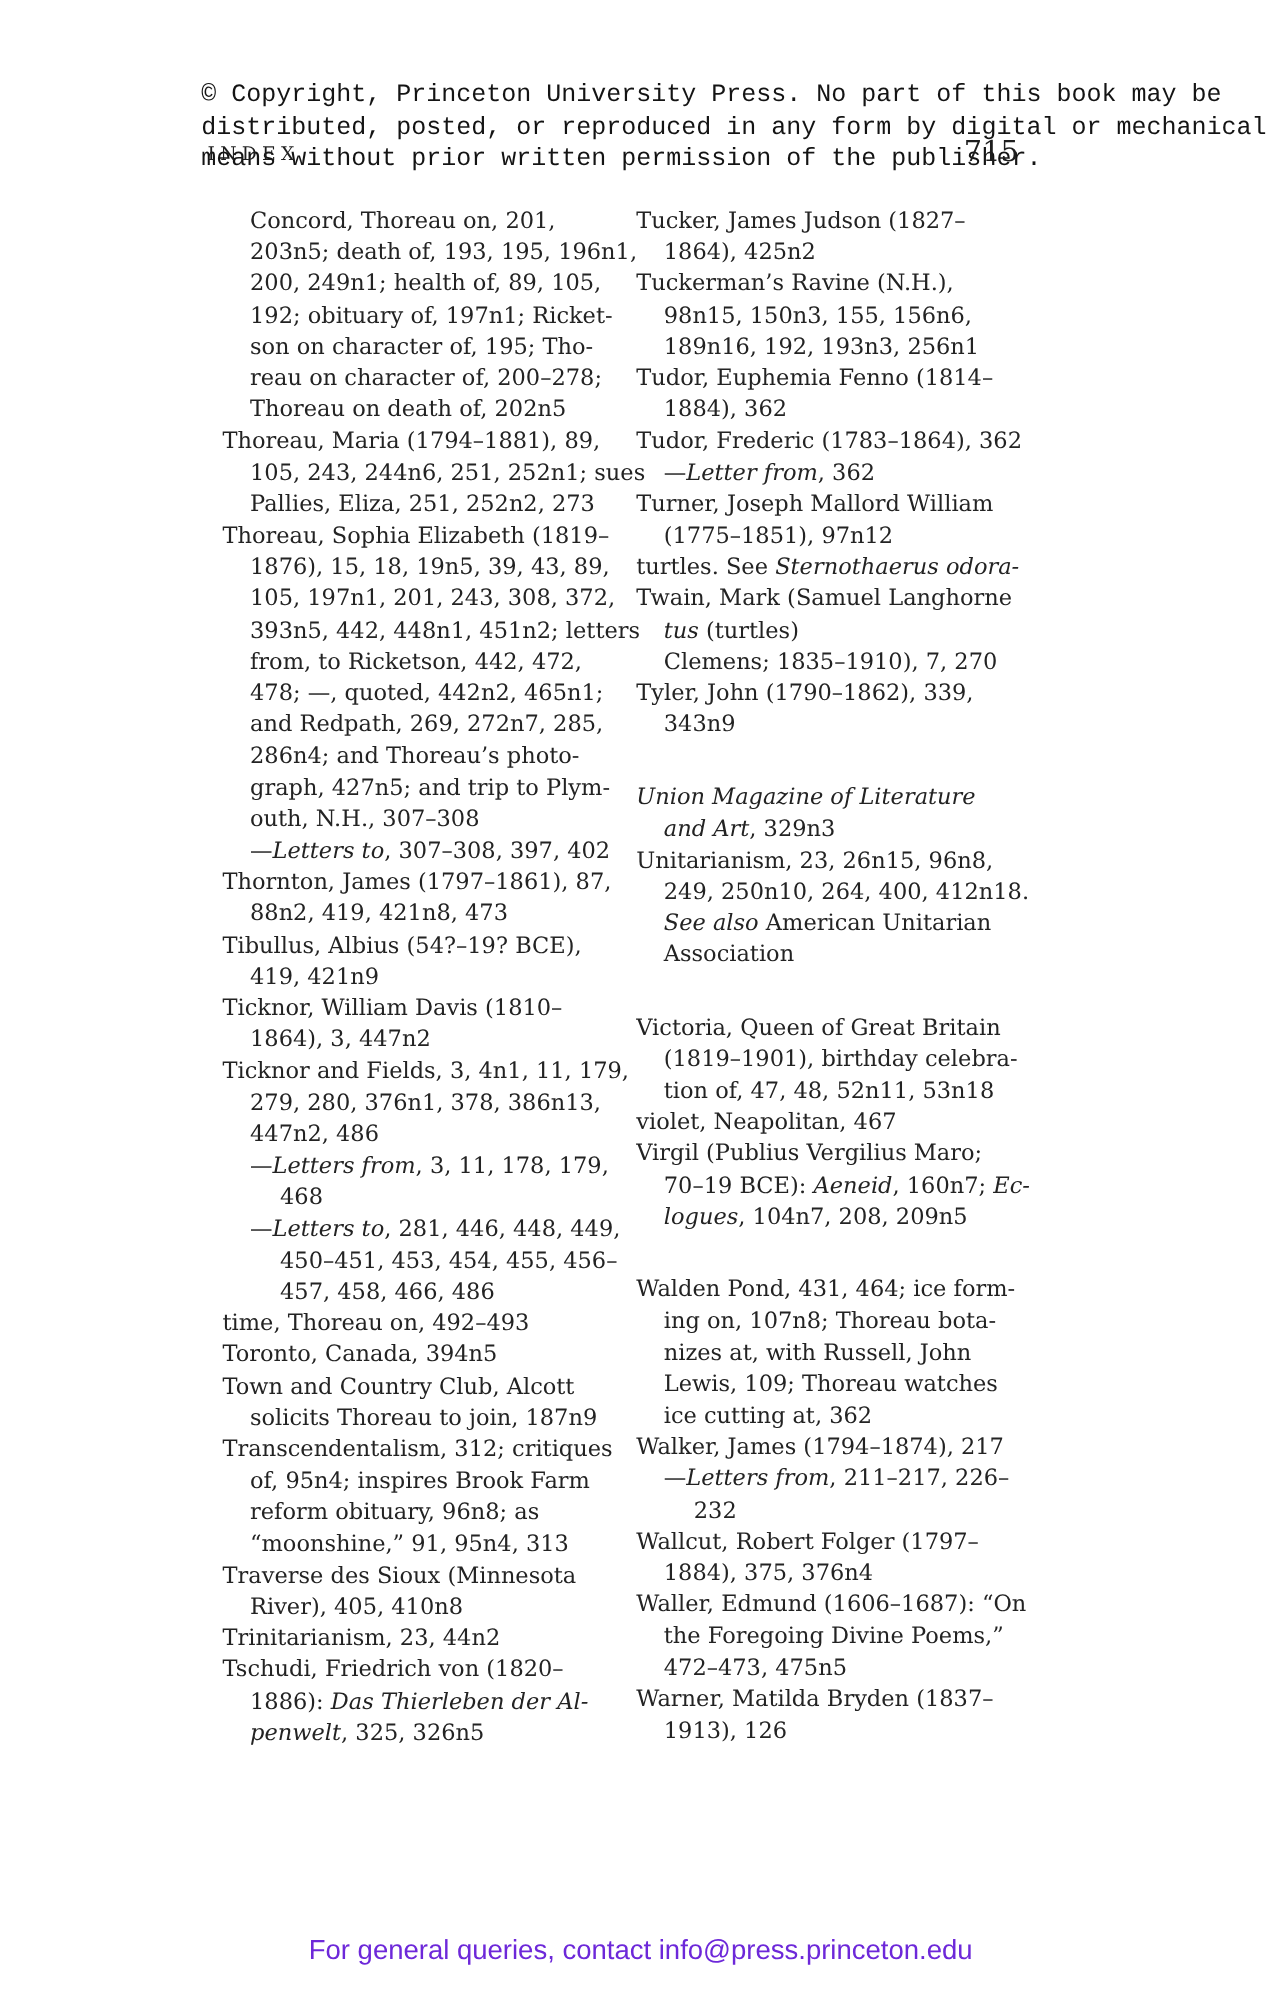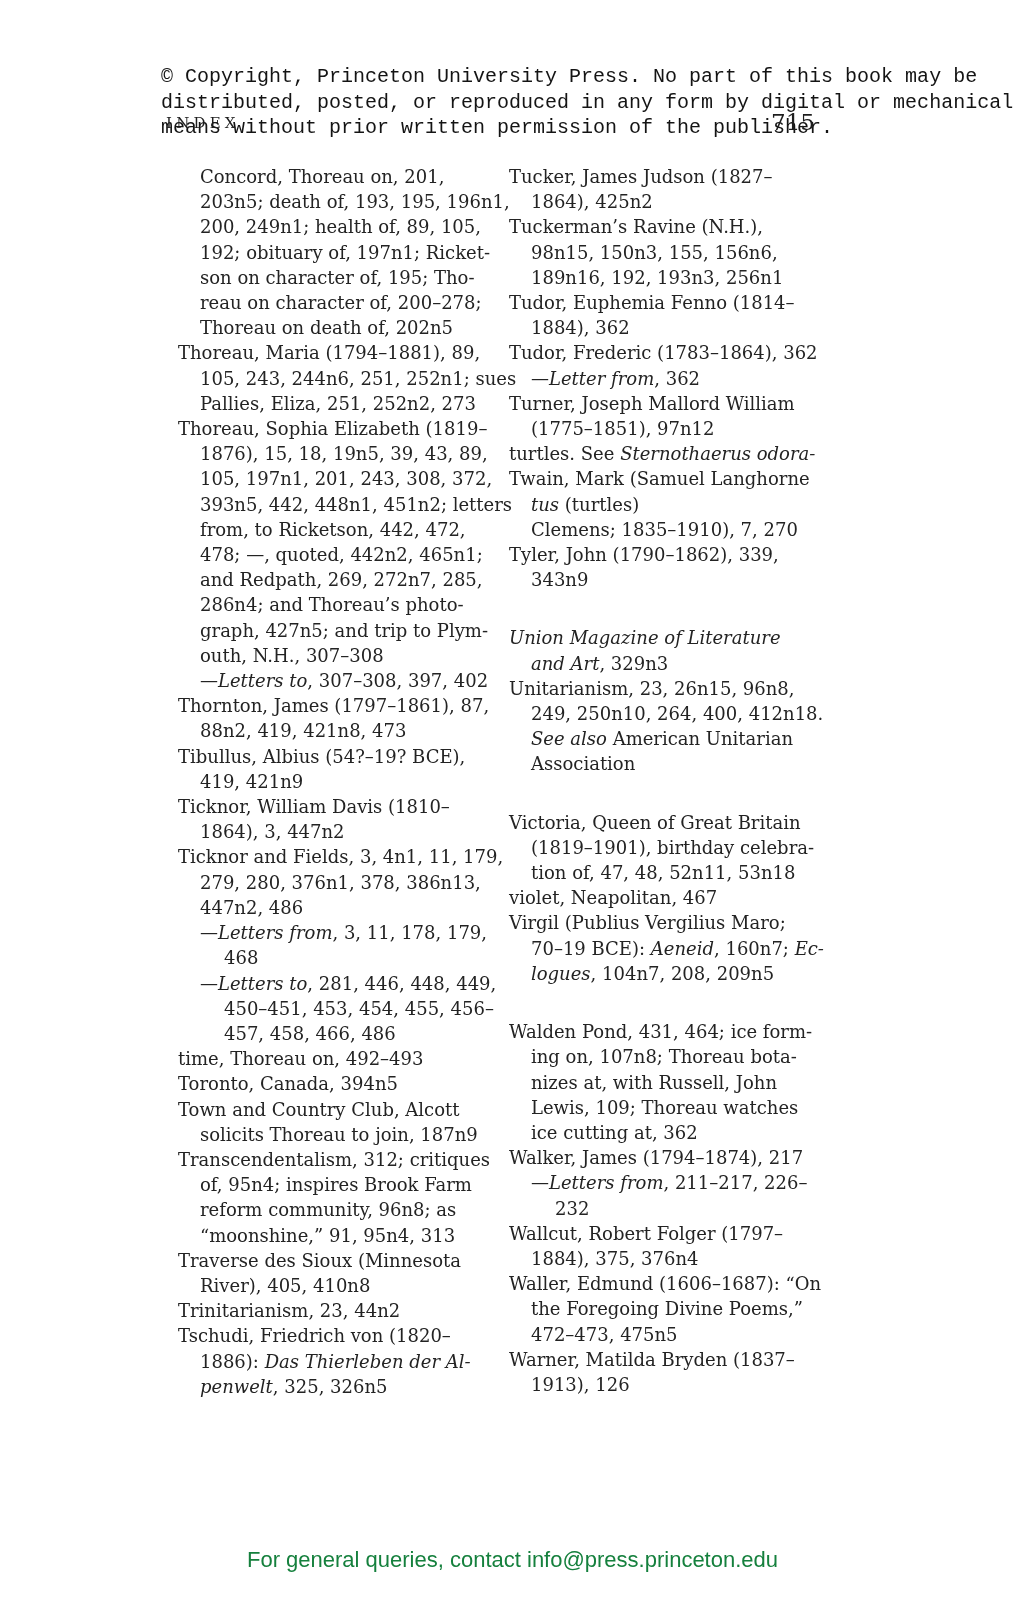--- a/index.html
+++ b/index.html
@@ -37,21 +37,21 @@
   .col-right { left: 509px; }
   .line.ind0 { padding-left: 0; }
   .line.ind1 { padding-left: 22px; }
   .line.ind2 { padding-left: 46px; }
   .gap { height: 33px; }
   .it { font-style: italic; }
   .footer {
     position: absolute; left: 0; top: 1547px; width: 1025px;
     text-align: center;
     font-family: "Liberation Sans", sans-serif;
-    font-size: 22px; color: #15803d;
+    font-size: 22px; color: #6d28d9;
   }
 </style>
 </head>
 <body>
 
 <div class="copyright">
   <div>© Copyright, Princeton University Press. No part of this book may be</div>
   <div>distributed, posted, or reproduced in any form by digital or mechanical</div>
   <div>means without prior written permission of the publisher.</div>
 </div>
@@ -94,21 +94,21 @@
     <div class="line ind2"><span>468</span></div>
     <div class="line ind1"><span>—</span><span class="it">Letters to</span><span>, 281, 446, 448, 449,</span></div>
     <div class="line ind2"><span>450–451, 453, 454, 455, 456–</span></div>
     <div class="line ind2"><span>457, 458, 466, 486</span></div>
     <div class="line ind0"><span>time, Thoreau on, 492–493</span></div>
     <div class="line ind0"><span>Toronto, Canada, 394n5</span></div>
     <div class="line ind0"><span>Town and Country Club, Alcott</span></div>
     <div class="line ind1"><span>solicits Thoreau to join, 187n9</span></div>
     <div class="line ind0"><span>Transcendentalism, 312; critiques</span></div>
     <div class="line ind1"><span>of, 95n4; inspires Brook Farm</span></div>
-    <div class="line ind1"><span>reform community, 96n8; as</span></div>
+    <div class="line ind1"><span>reform obituary, 96n8; as</span></div>
     <div class="line ind1"><span>“moonshine,” 91, 95n4, 313</span></div>
     <div class="line ind0"><span>Traverse des Sioux (Minnesota</span></div>
     <div class="line ind1"><span>River), 405, 410n8</span></div>
     <div class="line ind0"><span>Trinitarianism, 23, 44n2</span></div>
     <div class="line ind0"><span>Tschudi, Friedrich von (1820–</span></div>
     <div class="line ind1"><span>1886): </span><span class="it">Das Thierleben der Al-</span></div>
     <div class="line ind1"><span class="it">penwelt</span><span>, 325, 326n5</span></div>
   </div>
 <div class="col col-right" id="col-right">
     <div class="line ind0"><span>Tucker, James Judson (1827–</span></div>

